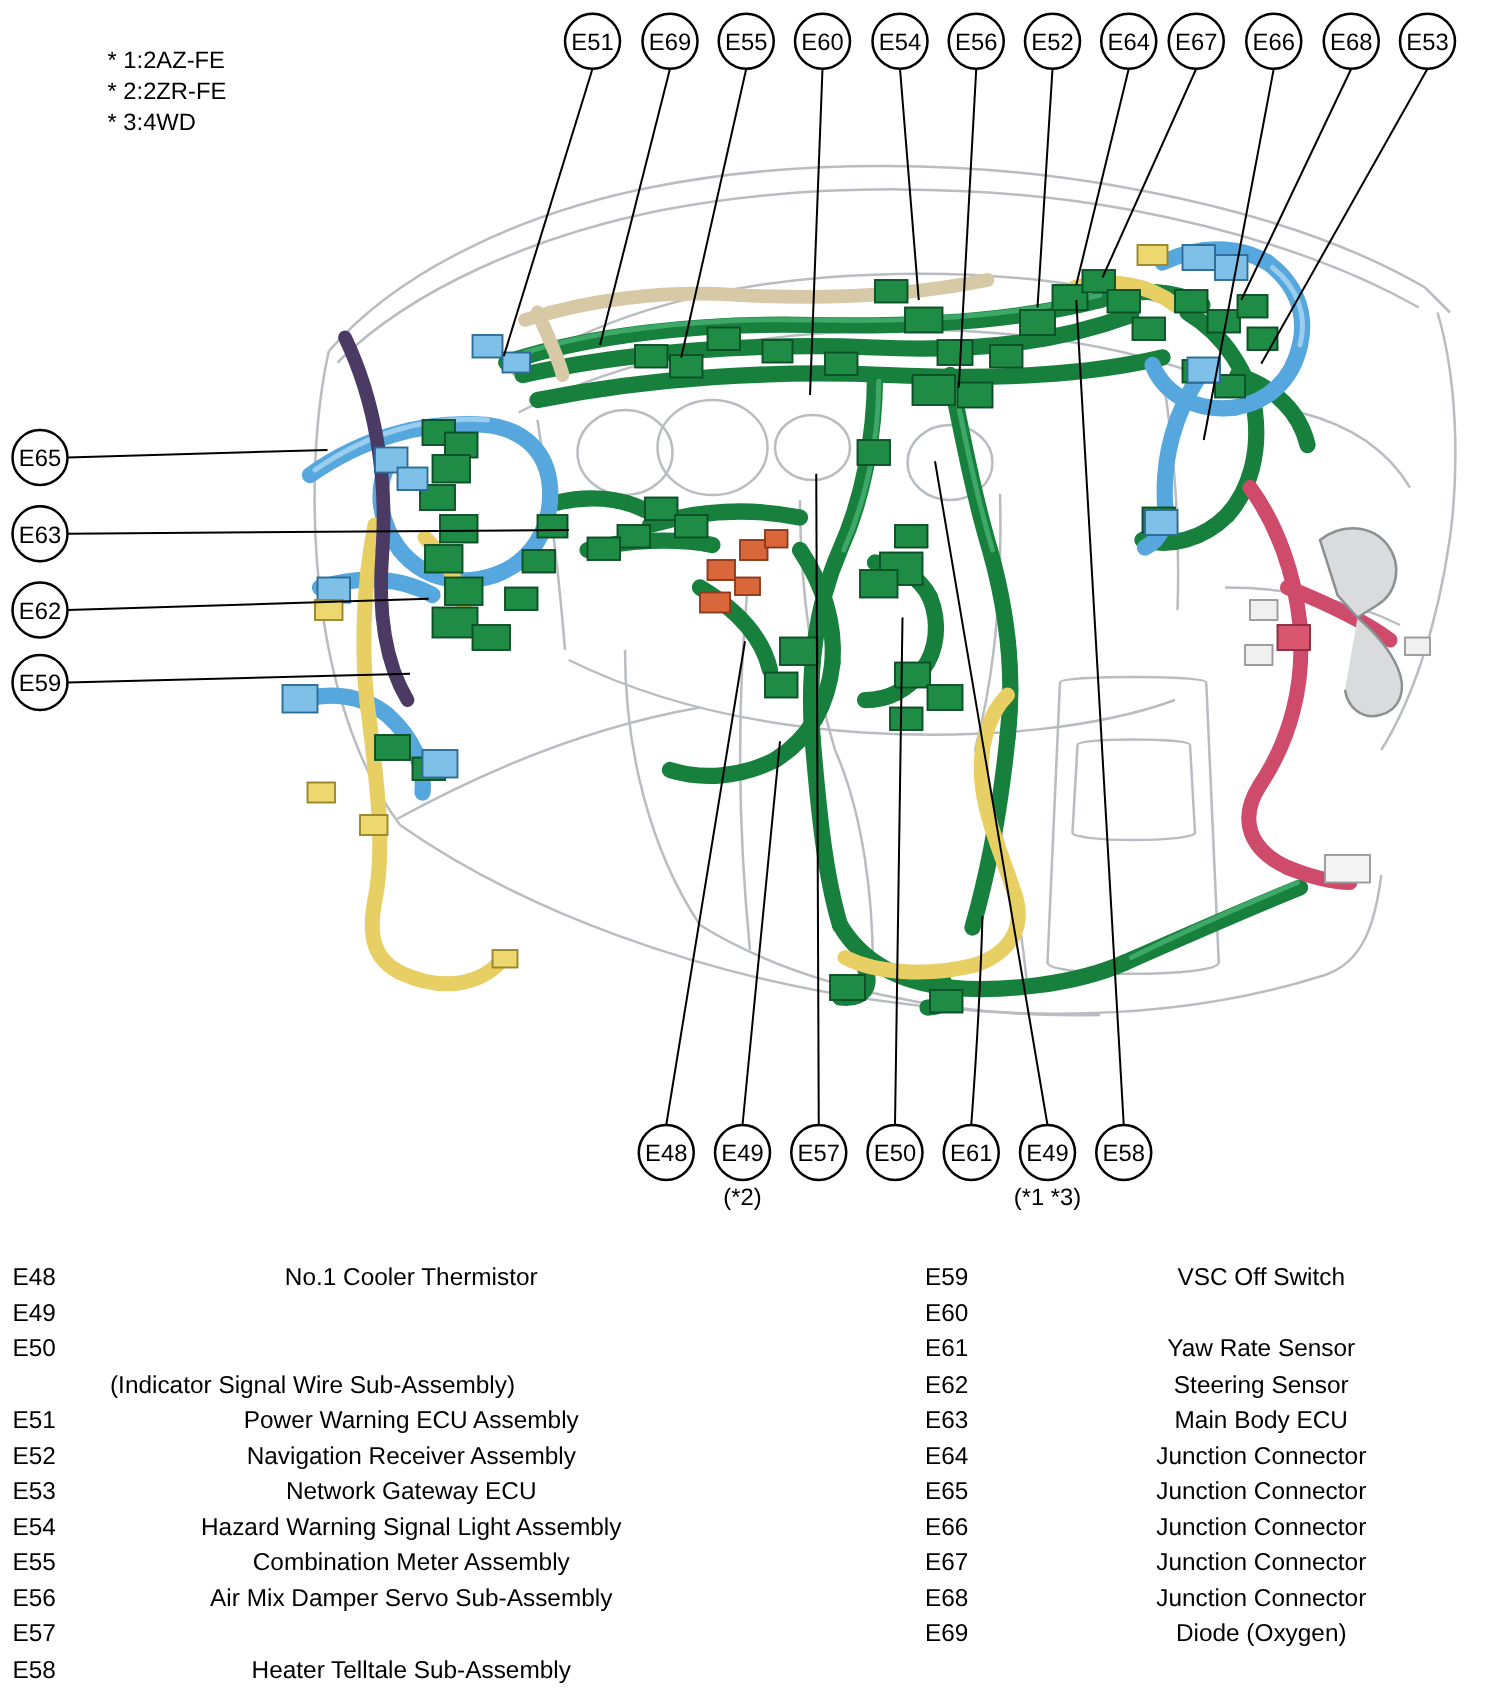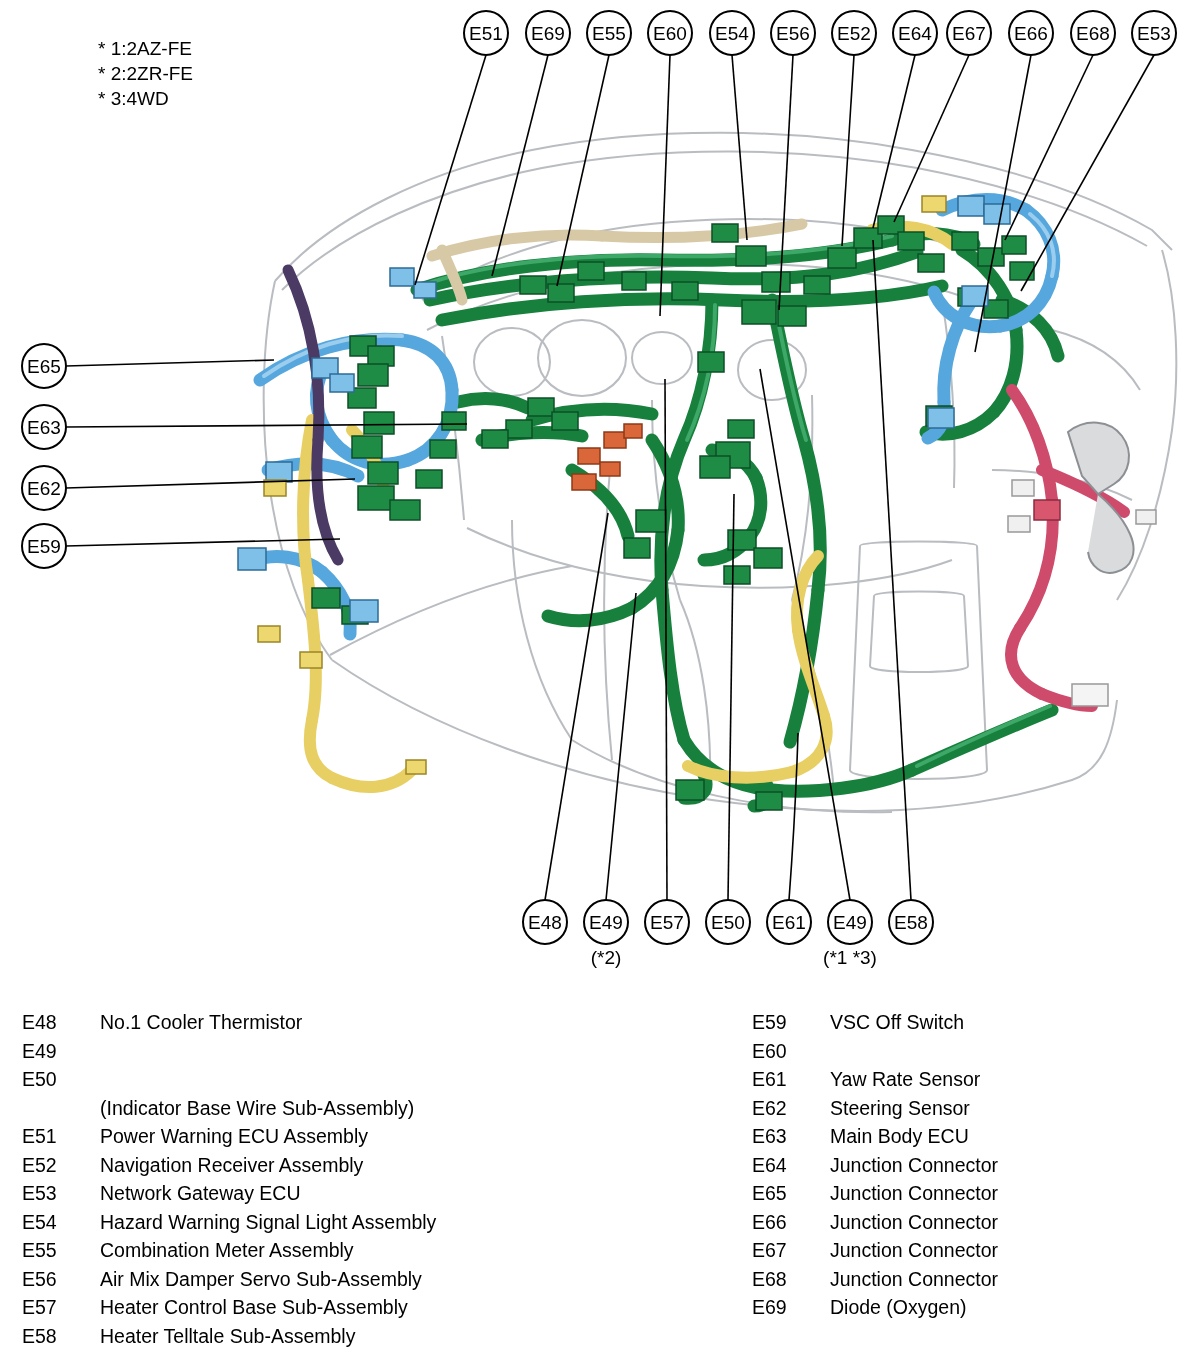--- a/index.html
+++ b/index.html
@@ -1,26 +1,26 @@
 <!DOCTYPE html>
 <html><head>
 <meta charset="utf-8">
 <style>
   html,body{margin:0;padding:0;background:#ffffff;}
   body{width:1200px;height:1366px;font-family:"Liberation Sans",sans-serif;color:#000;position:relative;overflow:hidden;}
-  #stage{position:relative;width:1121px;height:1366px;margin-left:12px;}
+  #stage{position:relative;width:1121px;height:1366px;}
   svg#diagram{position:absolute;left:0;top:0;width:1200px;height:1000px;}
   .note-block{position:absolute;left:86px;top:36px;font-size:19px;line-height:25px;white-space:pre;}
   .legend{position:absolute;left:0;top:1000px;width:1200px;height:366px;}
   .legend-col{position:absolute;top:8px;}
   .legend-col.left{left:10px;width:560px;}
   .legend-col.right{left:740px;width:460px;}
   .legend-row{display:flex;font-size:19.5px;line-height:28.5px;}
   .legend-code{width:78px;flex:0 0 78px;}
-  .legend-desc{flex:1;}
+  .legend-desc{flex:1;text-align:center;}
   .legend-cont{padding-left:78px;font-size:19.5px;line-height:28.5px;}
   text{font-family:"Liberation Sans",sans-serif;}
 </style>
 </head>
 <body>
 
 <div id="stage">
 
   <div class="note-block">* 1:2AZ-FE
 * 2:2ZR-FE
@@ -378,21 +378,21 @@
       <div class="legend-row">
           <div class="legend-code">E48</div>
           <div class="legend-desc">No.1 Cooler Thermistor</div>
         </div>
       <div class="legend-row">
           <div class="legend-code">E49</div>
         </div>
       <div class="legend-row">
           <div class="legend-code">E50</div>
         </div>
-      <div class="legend-cont">(Indicator Base Wire Sub-Assembly)</div>
+      <div class="legend-cont">(Indicator Signal Wire Sub-Assembly)</div>
       <div class="legend-row">
           <div class="legend-code">E51</div>
           <div class="legend-desc">Power Warning ECU Assembly</div>
         </div>
       <div class="legend-row">
           <div class="legend-code">E52</div>
           <div class="legend-desc">Navigation Receiver Assembly</div>
         </div>
       <div class="legend-row">
           <div class="legend-code">E53</div>
@@ -405,21 +405,20 @@
       <div class="legend-row">
           <div class="legend-code">E55</div>
           <div class="legend-desc">Combination Meter Assembly</div>
         </div>
       <div class="legend-row">
           <div class="legend-code">E56</div>
           <div class="legend-desc">Air Mix Damper Servo Sub-Assembly</div>
         </div>
       <div class="legend-row">
           <div class="legend-code">E57</div>
-          <div class="legend-desc">Heater Control Base Sub-Assembly</div>
         </div>
       <div class="legend-row">
           <div class="legend-code">E58</div>
           <div class="legend-desc">Heater Telltale Sub-Assembly</div>
         </div>
     </div>
 
     <div class="legend-col right">
       <div class="legend-row">
           <div class="legend-code">E59</div>

